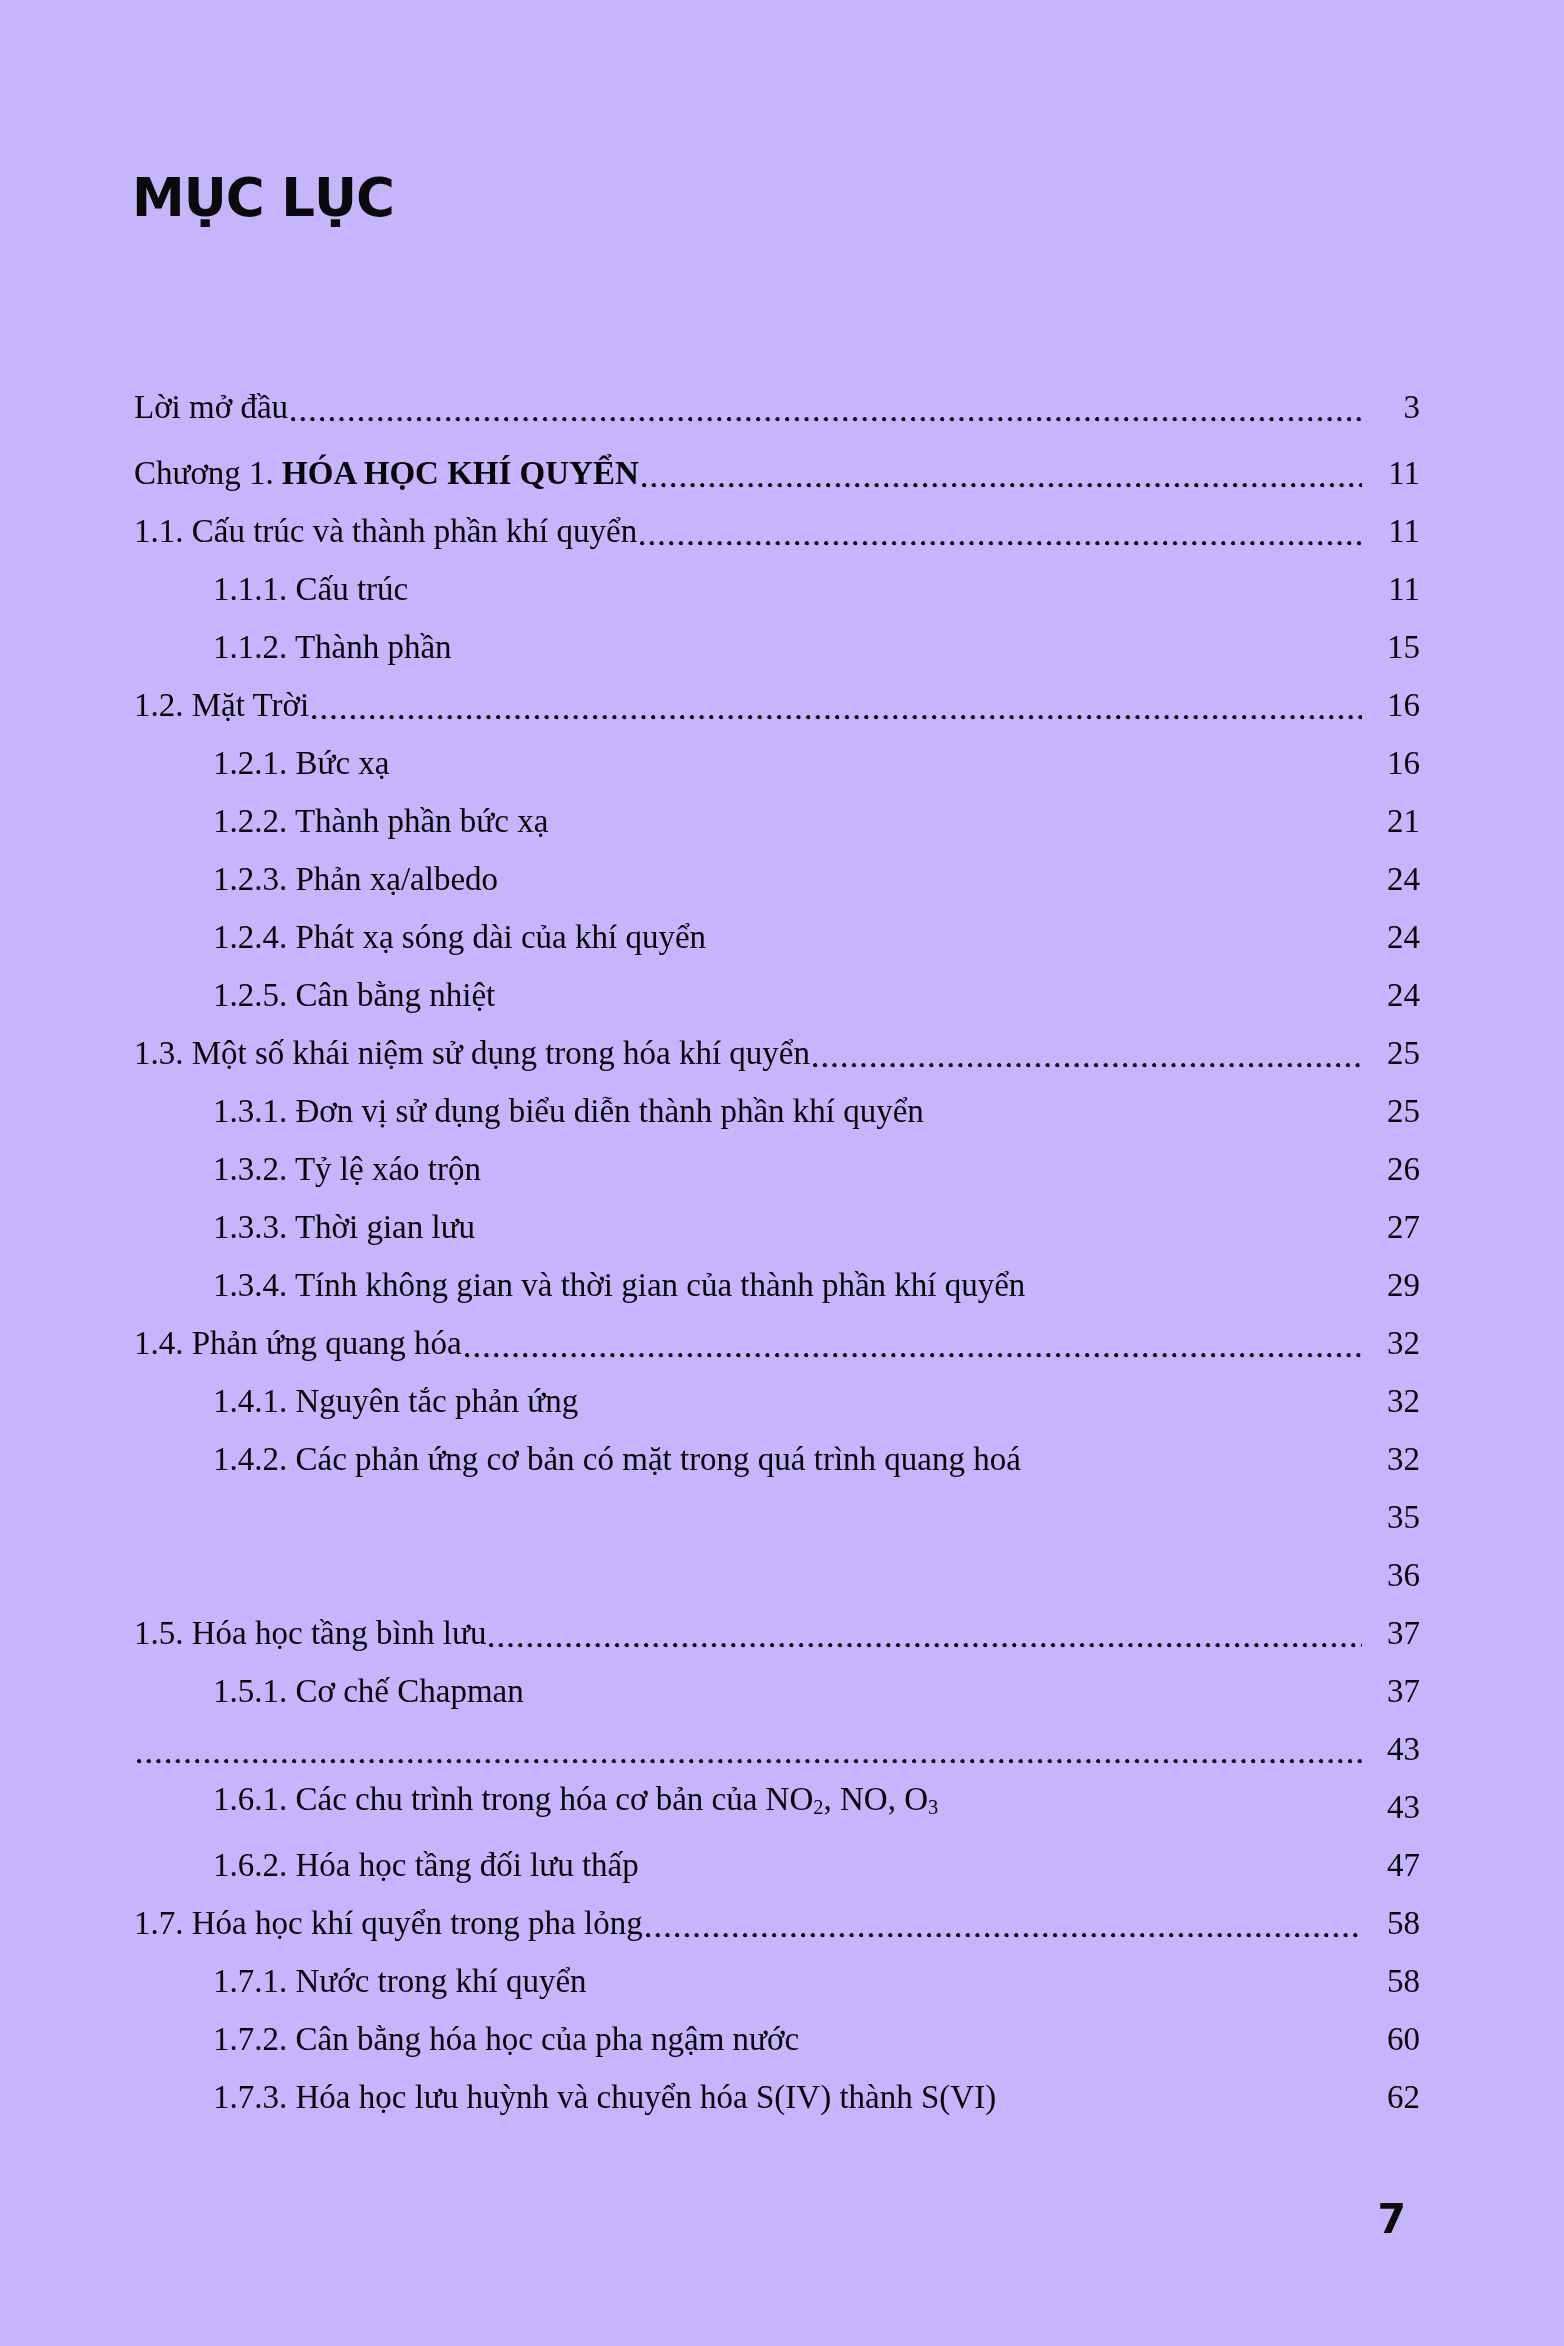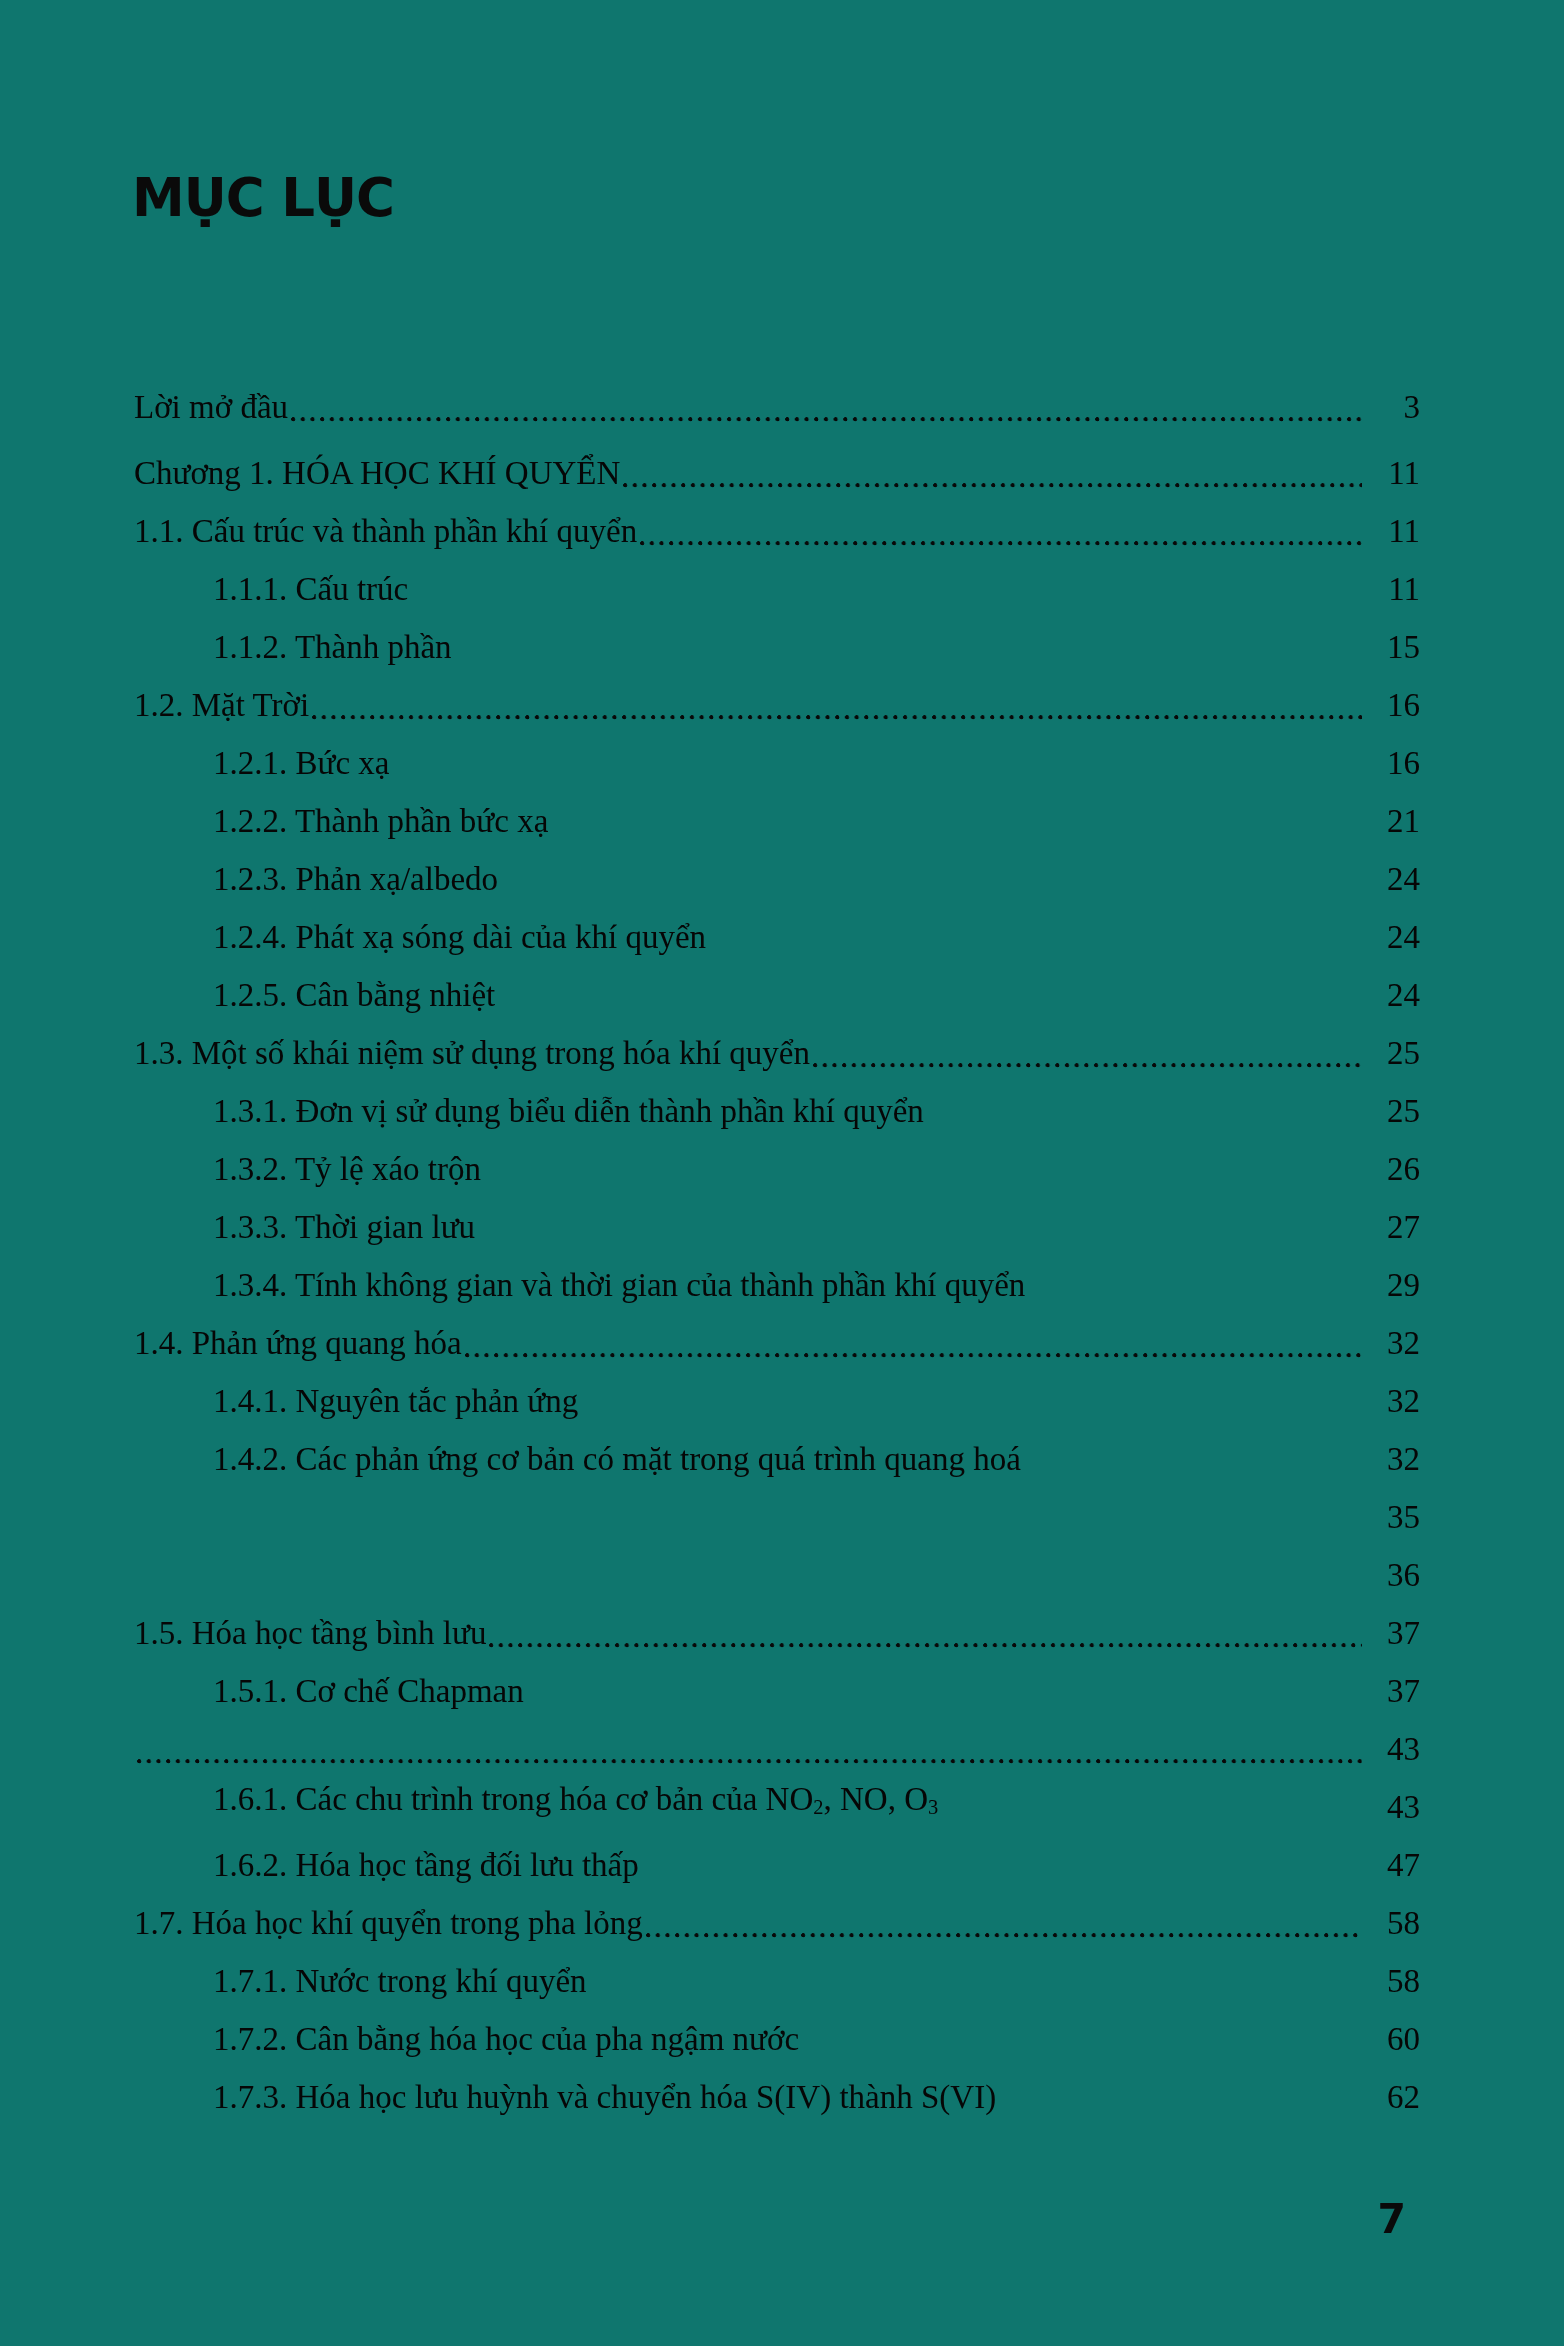--- a/index.html
+++ b/index.html
@@ -4,21 +4,21 @@
 <style>
   html, body {
     margin: 0;
     padding: 0;
     background: #ffffff;
   }
   .page {
     position: relative;
     width: 1564px;
     height: 2346px;
-    background: #0f766e;
+    background: #c4b5fd;
     color: #000;
     font-family: "Liberation Serif", "DejaVu Serif", serif;
     overflow: hidden;
   }
   .doc-title {
     position: absolute;
     left: 132px;
     top: 167px;
     font-family: "DejaVu Sans", "Liberation Sans", sans-serif;
     font-weight: 700;
@@ -47,21 +47,21 @@
   }
   .toc-row.level-1 {
     padding-left: 79px;
     align-items: flex-end;
   }
   .toc-text {
     flex: 0 1 auto;
     overflow: hidden;
   }
   .toc-text .b {
-    font-weight: 400;
+    font-weight: 700;
   }
   .toc-text .sub {
     font-size: 0.62em;
     vertical-align: -0.18em;
   }
   .leader {
     flex: 1 1 0;
     min-width: 17.7px;
     margin: 0 8.9px 0 3px;
     background-image: radial-gradient(circle at 2.2px 2.2px, #080808 1.8px, rgba(0,0,0,0) 2.3px);

